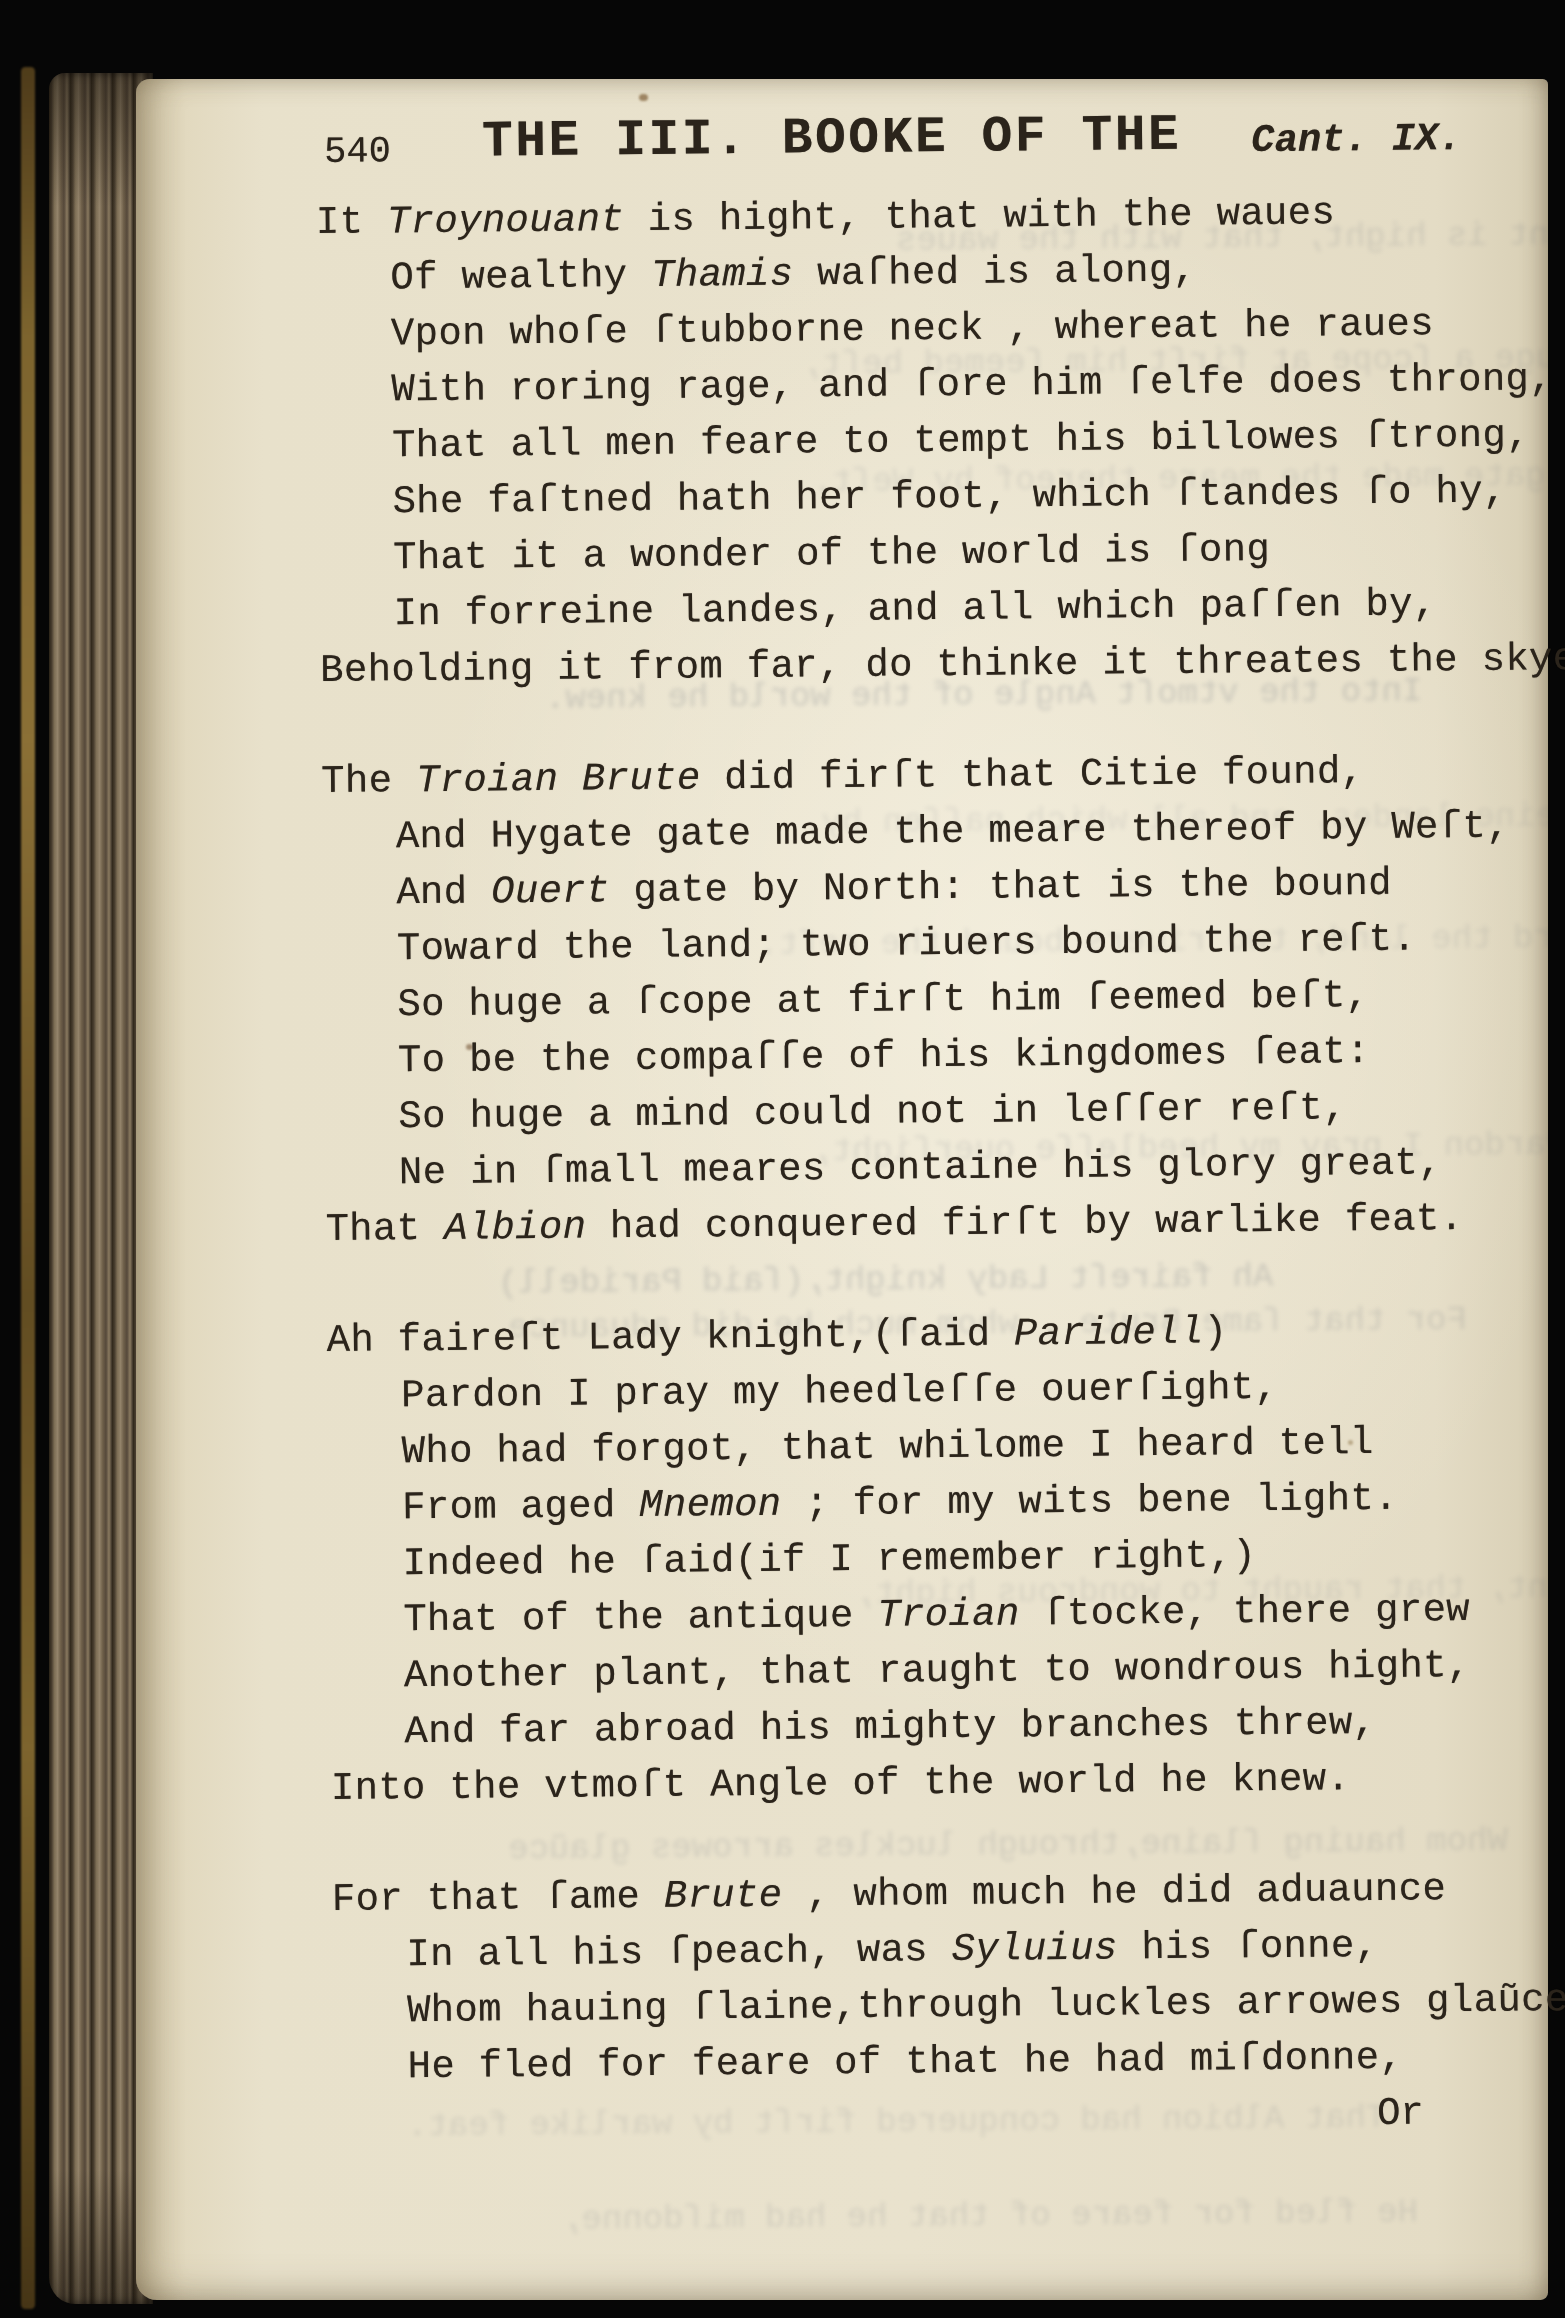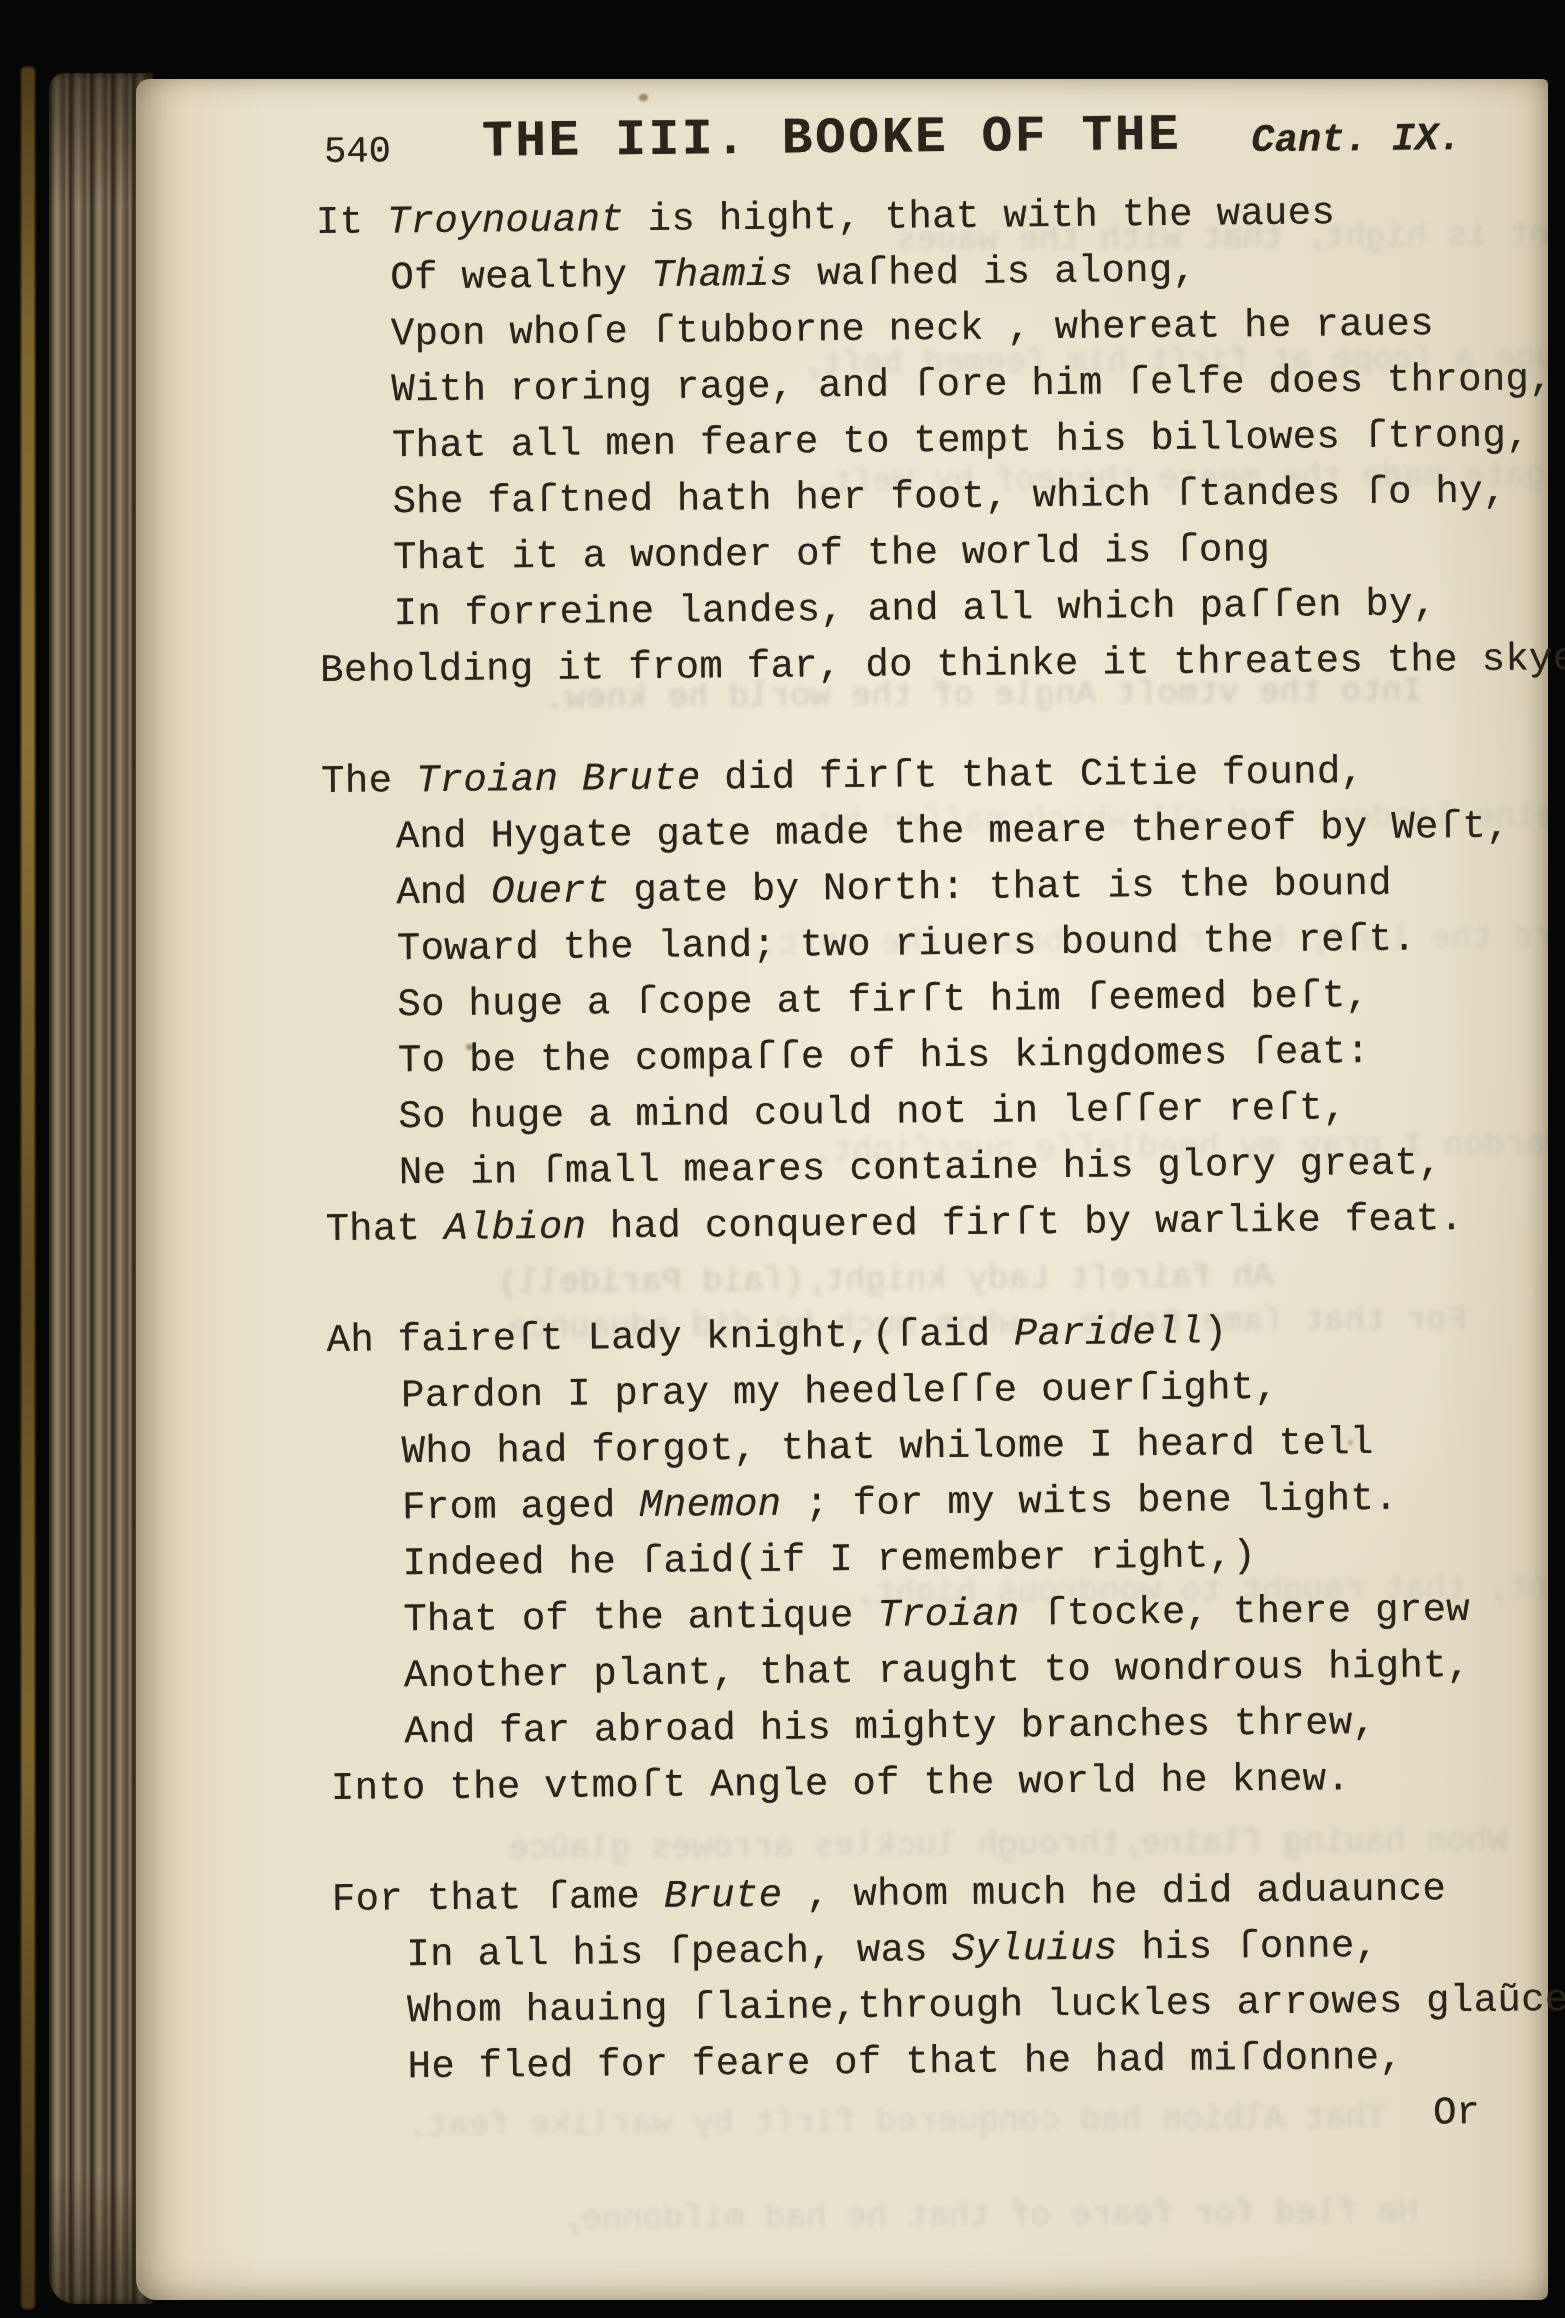--- a/index.html
+++ b/index.html
@@ -47,21 +47,21 @@
   .pagenum{position:absolute;left:334px;top:126px;font-size:37px;}
   .running-title{position:absolute;left:492px;top:110px;font-size:51px;font-weight:bold;letter-spacing:2.7px;}
   .canto{position:absolute;left:1261px;top:123px;font-size:39px;font-style:italic;font-weight:bold;}
 
   .stanzas{position:absolute;left:325px;top:190px;width:1202px;}
   .stanza{margin-bottom:55px;}
   .line{font-size:39px;line-height:56px;height:56px;white-space:nowrap;letter-spacing:0.3px;}
   .line.indent{padding-left:74px;}
   .line i{font-style:italic;}
 
-  .catchword{position:absolute;left:1424px;top:2097px;font-size:39px;}
+  .catchword{position:absolute;left:1368px;top:2097px;font-size:39px;}
 </style>
 </head>
 <body>
 
 <div class="screen">
   <div class="gold-stripe"></div>
   <div class="page-edges"></div>
 
   <div class="page">
     <div class="ghost-layer">

